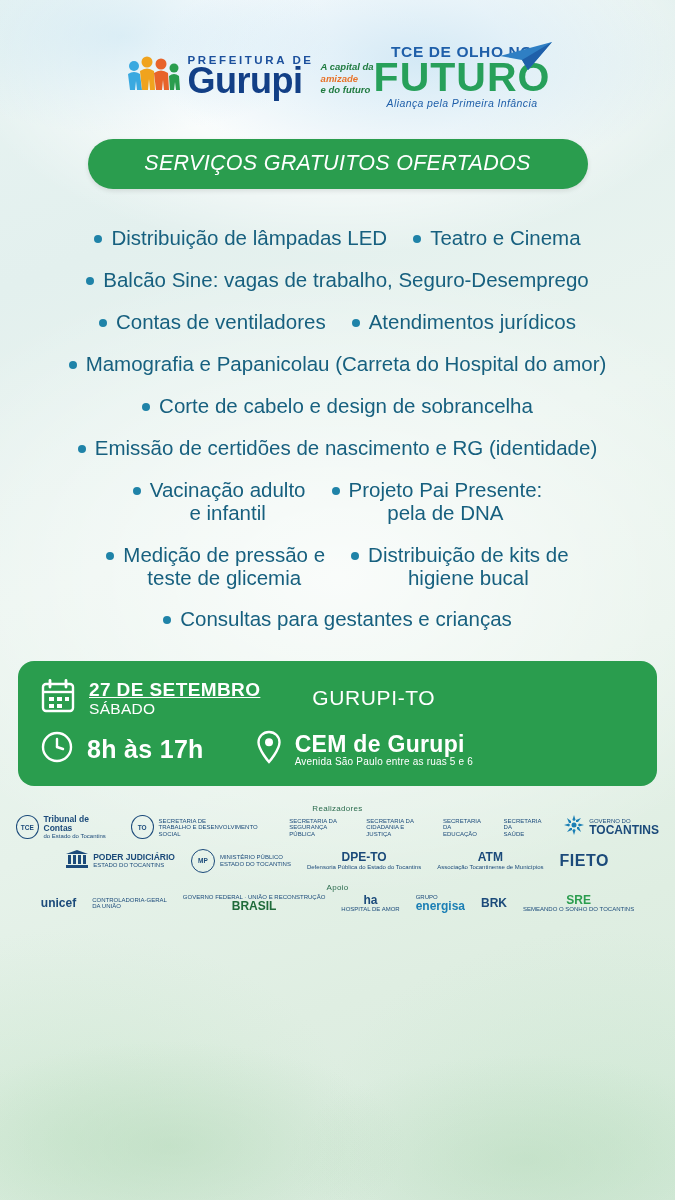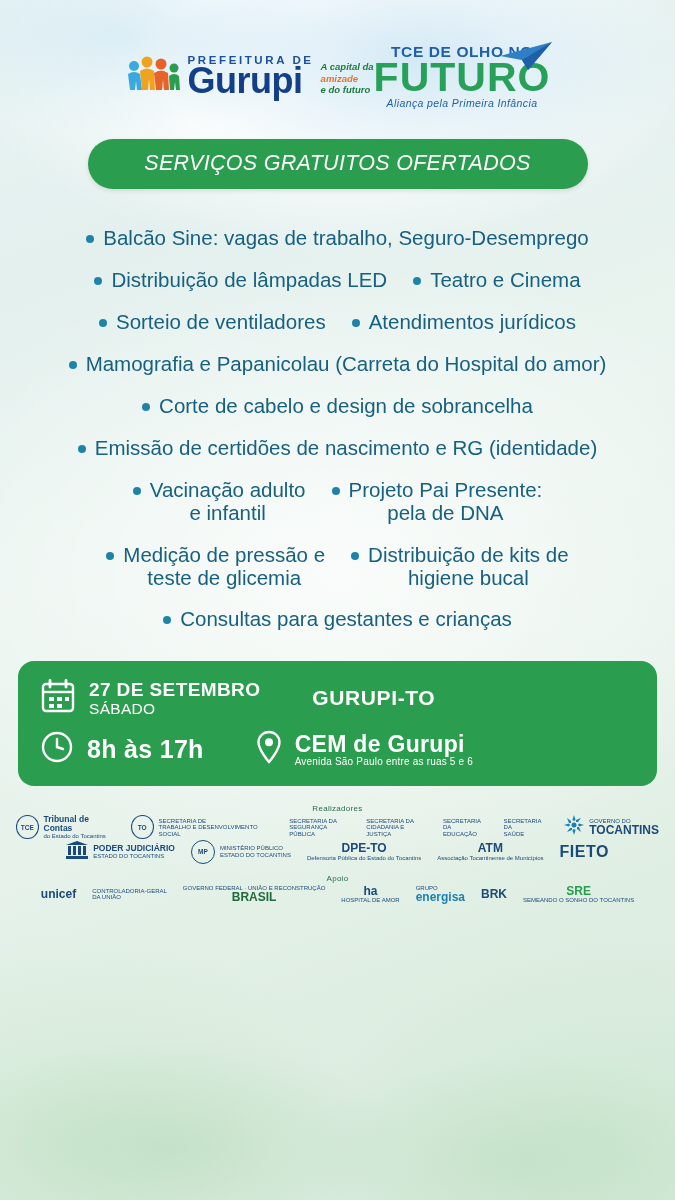--- a/index.html
+++ b/index.html
@@ -106,37 +106,37 @@
   .info-card {
     position: relative; z-index: 3;
     margin: 30px 18px 0 18px;
     background: #2a9d4e; border-radius: 16px;
     padding: 17px 22px 18px 22px;
     color: #fff;
   }
   .info-row { display: flex; align-items: center; }
   .info-row + .info-row { margin-top: 12px; gap: 12px; }
   .ic { flex: 0 0 auto; margin-right: 13px; }
-  .date-main { font-size: 19px; font-weight: bold; letter-spacing: 0.4px; line-height: 1.08; }
+  .date-main { font-size: 19px; font-weight: bold; letter-spacing: 0.4px; line-height: 1.08; text-decoration: underline; }
   .date-sub { font-size: 15.5px; letter-spacing: 0.3px; line-height: 1.1; }
-  .city { font-size: 21px; font-weight: bold; letter-spacing: 0.6px; margin-left: 52px; }
+  .city { font-size: 21px; font-weight: normal; letter-spacing: 0.6px; margin-left: 52px; }
   .hours { font-size: 25px; font-weight: bold; letter-spacing: 0.3px; }
   .place-main { font-size: 23px; font-weight: bold; letter-spacing: 0.3px; line-height: 1.05; }
   .place-sub { font-size: 10px; letter-spacing: 0.2px; }
   .info-left { display: flex; align-items: center; }
   .info-right { display: flex; align-items: center; margin-left: 40px; }
 
   
   .footer { position: relative; z-index: 3; margin-top: 18px; padding: 0 16px; }
   .f-label {
     text-align: center; font-size: 8px; color: #2a6b4d; font-weight: normal;
     letter-spacing: 0.3px; margin-bottom: 2px;
   }
   .f-row { display: flex; align-items: center; justify-content: center; gap: 16px; flex-wrap: nowrap; }
-  .f-row + .f-row { }
+  .f-row + .f-row { margin-top: 9px; }
   .f-item { display: flex; align-items: center; gap: 5px; color: #1b4a7a; }
   .f-item .ftxt { line-height: 1.05; }
   .f-t1 { font-size: 8.5px; font-weight: bold; }
   .f-t2 { font-size: 6px; }
   .f-big { font-size: 16px; font-weight: bold; letter-spacing: 0.5px; }
   .f-mid { font-size: 12px; font-weight: bold; text-align: center; }
   .seal { width: 24px; height: 24px; border-radius: 50%; border: 1.4px solid #1b4a7a; display: flex; align-items: center; justify-content: center; font-size: 6.5px; font-weight: bold; }
   .apoio { margin-top: 10px; }
 </style>
 </head>
@@ -182,39 +182,39 @@
 
   <div class="title-band">
     <span>SERVIÇOS GRATUITOS OFERTADOS</span>
   </div>
 
   <div class="services">
 
     <div class="srow">
       <div class="srv">
         <span class="bullet"></span>
+        <span class="txt">Distribuição de lâmpadas LED</span>
+      </div>
+      <div class="srv">
+        <span class="bullet"></span>
+        <span class="txt">Teatro e Cinema</span>
+      </div>
+    </div>
+
+    <div class="srow">
+      <div class="srv">
+        <span class="bullet"></span>
         <span class="txt">Balcão Sine: vagas de trabalho, Seguro-Desemprego</span>
       </div>
     </div>
 
     <div class="srow">
       <div class="srv">
         <span class="bullet"></span>
-        <span class="txt">Distribuição de lâmpadas LED</span>
-      </div>
-      <div class="srv">
-        <span class="bullet"></span>
-        <span class="txt">Teatro e Cinema</span>
-      </div>
-    </div>
-
-    <div class="srow">
-      <div class="srv">
-        <span class="bullet"></span>
-        <span class="txt">Sorteio de ventiladores</span>
+        <span class="txt">Contas de ventiladores</span>
       </div>
       <div class="srv">
         <span class="bullet"></span>
         <span class="txt">Atendimentos jurídicos</span>
       </div>
     </div>
 
     <div class="srow">
       <div class="srv">
         <span class="bullet"></span>

